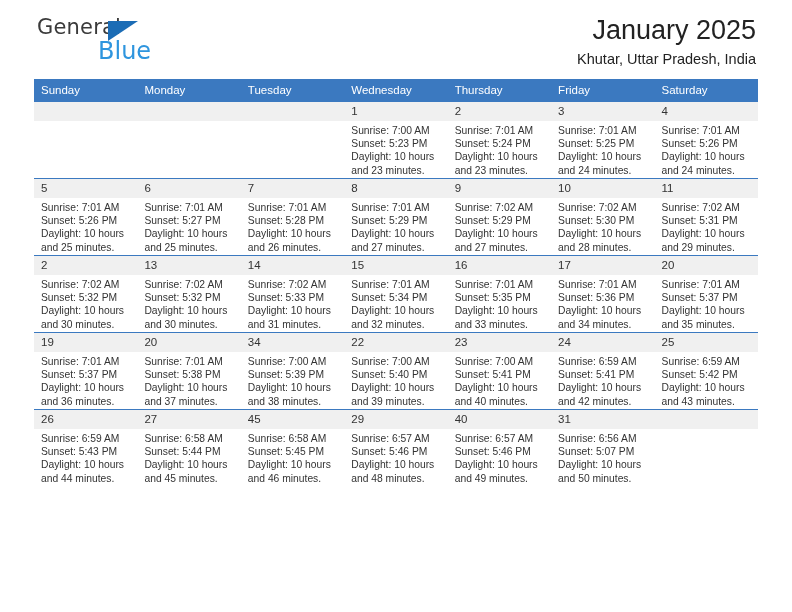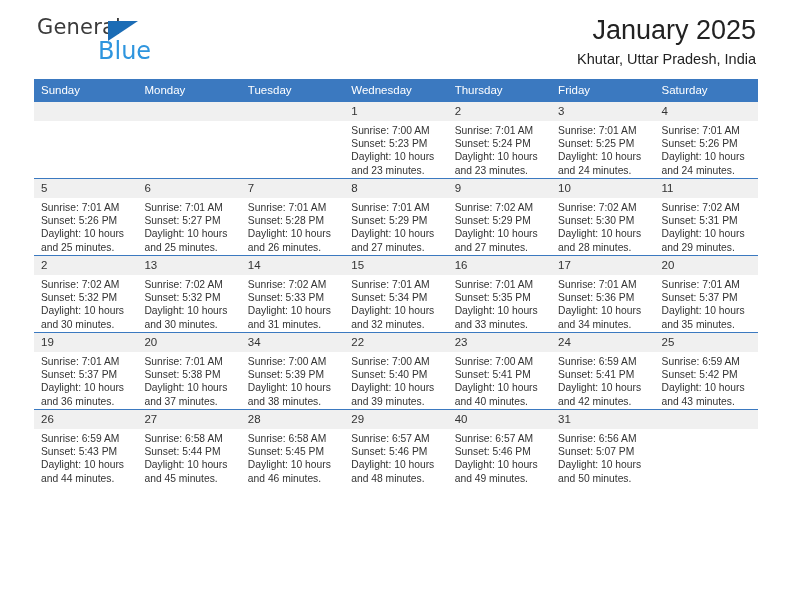--- a/index.html
+++ b/index.html
@@ -407,21 +407,21 @@
           <td>
             <div class="daynum">27</div>
             <div class="dayinfo">
               <div>Sunrise: 6:58 AM</div>
               <div>Sunset: 5:44 PM</div>
               <div>Daylight: 10 hours</div>
               <div>and 45 minutes.</div>
             </div>
           </td>
           <td>
-            <div class="daynum">28</div>
+            <div class="daynum">45</div>
             <div class="dayinfo">
               <div>Sunrise: 6:58 AM</div>
               <div>Sunset: 5:45 PM</div>
               <div>Daylight: 10 hours</div>
               <div>and 46 minutes.</div>
             </div>
           </td>
           <td>
             <div class="daynum">29</div>
             <div class="dayinfo">

